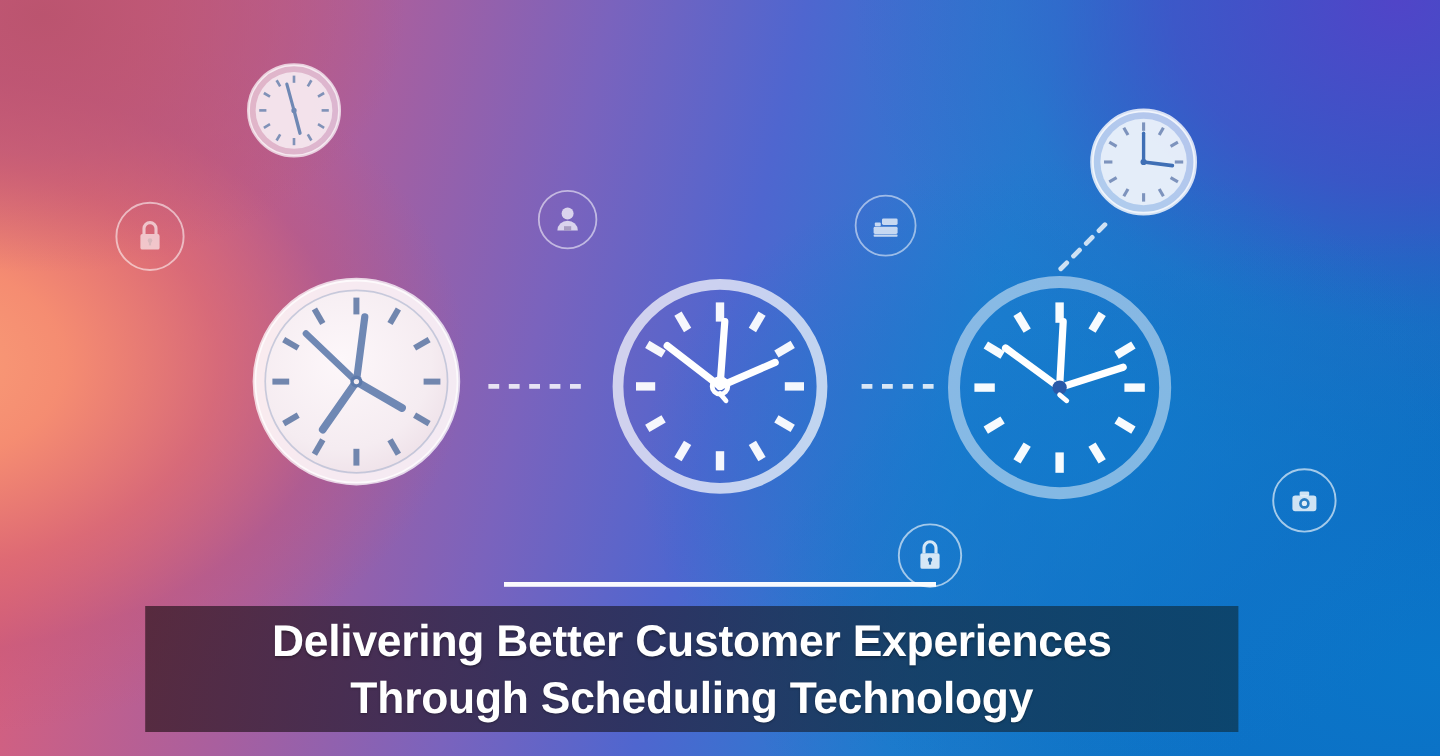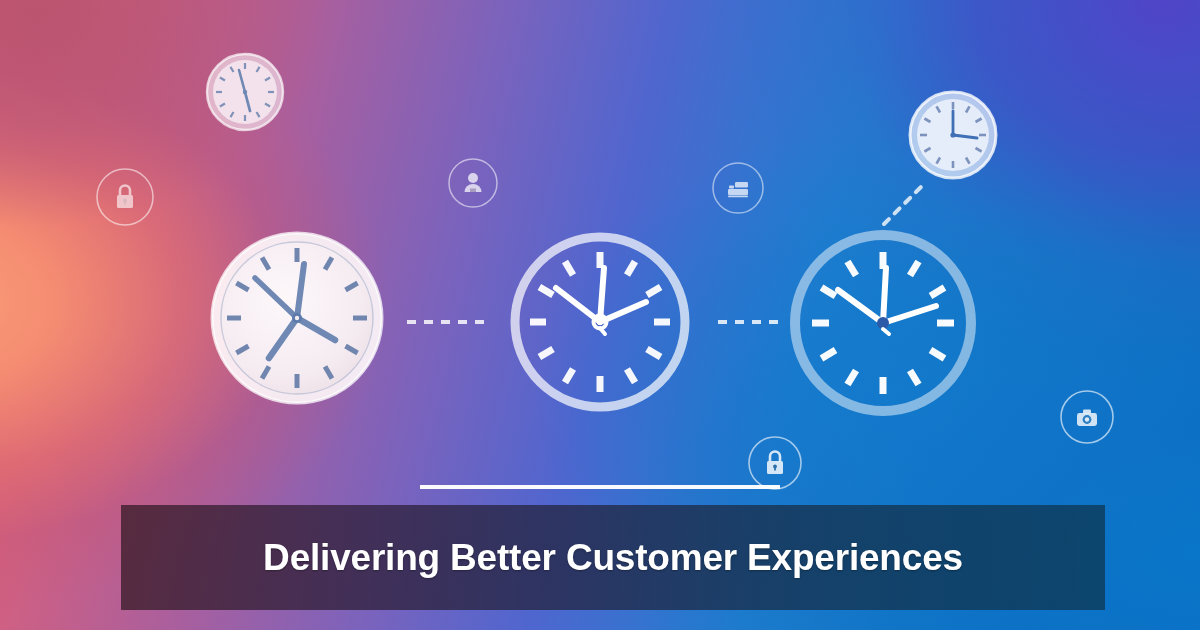--- a/index.html
+++ b/index.html
@@ -105,21 +105,21 @@
     top: 485px;
     width: 360px;
     height: 4px;
     background: #ffffff;
     opacity: 0.97;
   }
   #title-bar {
     position: absolute;
     left: 121px;
     top: 505px;
-    width: 984px;
+    width: 911px;
     height: 105px;
     background: linear-gradient(90deg,
         rgba(62,30,44,0.80) 0%,
         rgba(52,34,62,0.80) 22%,
         rgba(36,40,72,0.80) 46%,
         rgba(20,52,82,0.80) 72%,
         rgba(12,58,88,0.80) 100%);
     display: flex;
     flex-direction: column;
     align-items: center;
@@ -372,15 +372,16 @@
       </g>
       <circle cx="28" cy="30.5" r="4.4" fill="#2a7ec4"></circle>
       <circle cx="28" cy="30.5" r="2.2" fill="#ffffff" fill-opacity="0.85"></circle>
     </svg>
   </div>
 
   <div id="rule"></div>
 
   <div id="title-bar">
     <div class="title-line">Delivering Better Customer Experiences</div>
+    <div class="title-line">Through Scheduling Technology</div>
   </div>
 
 </div>
 
 </body></html>

